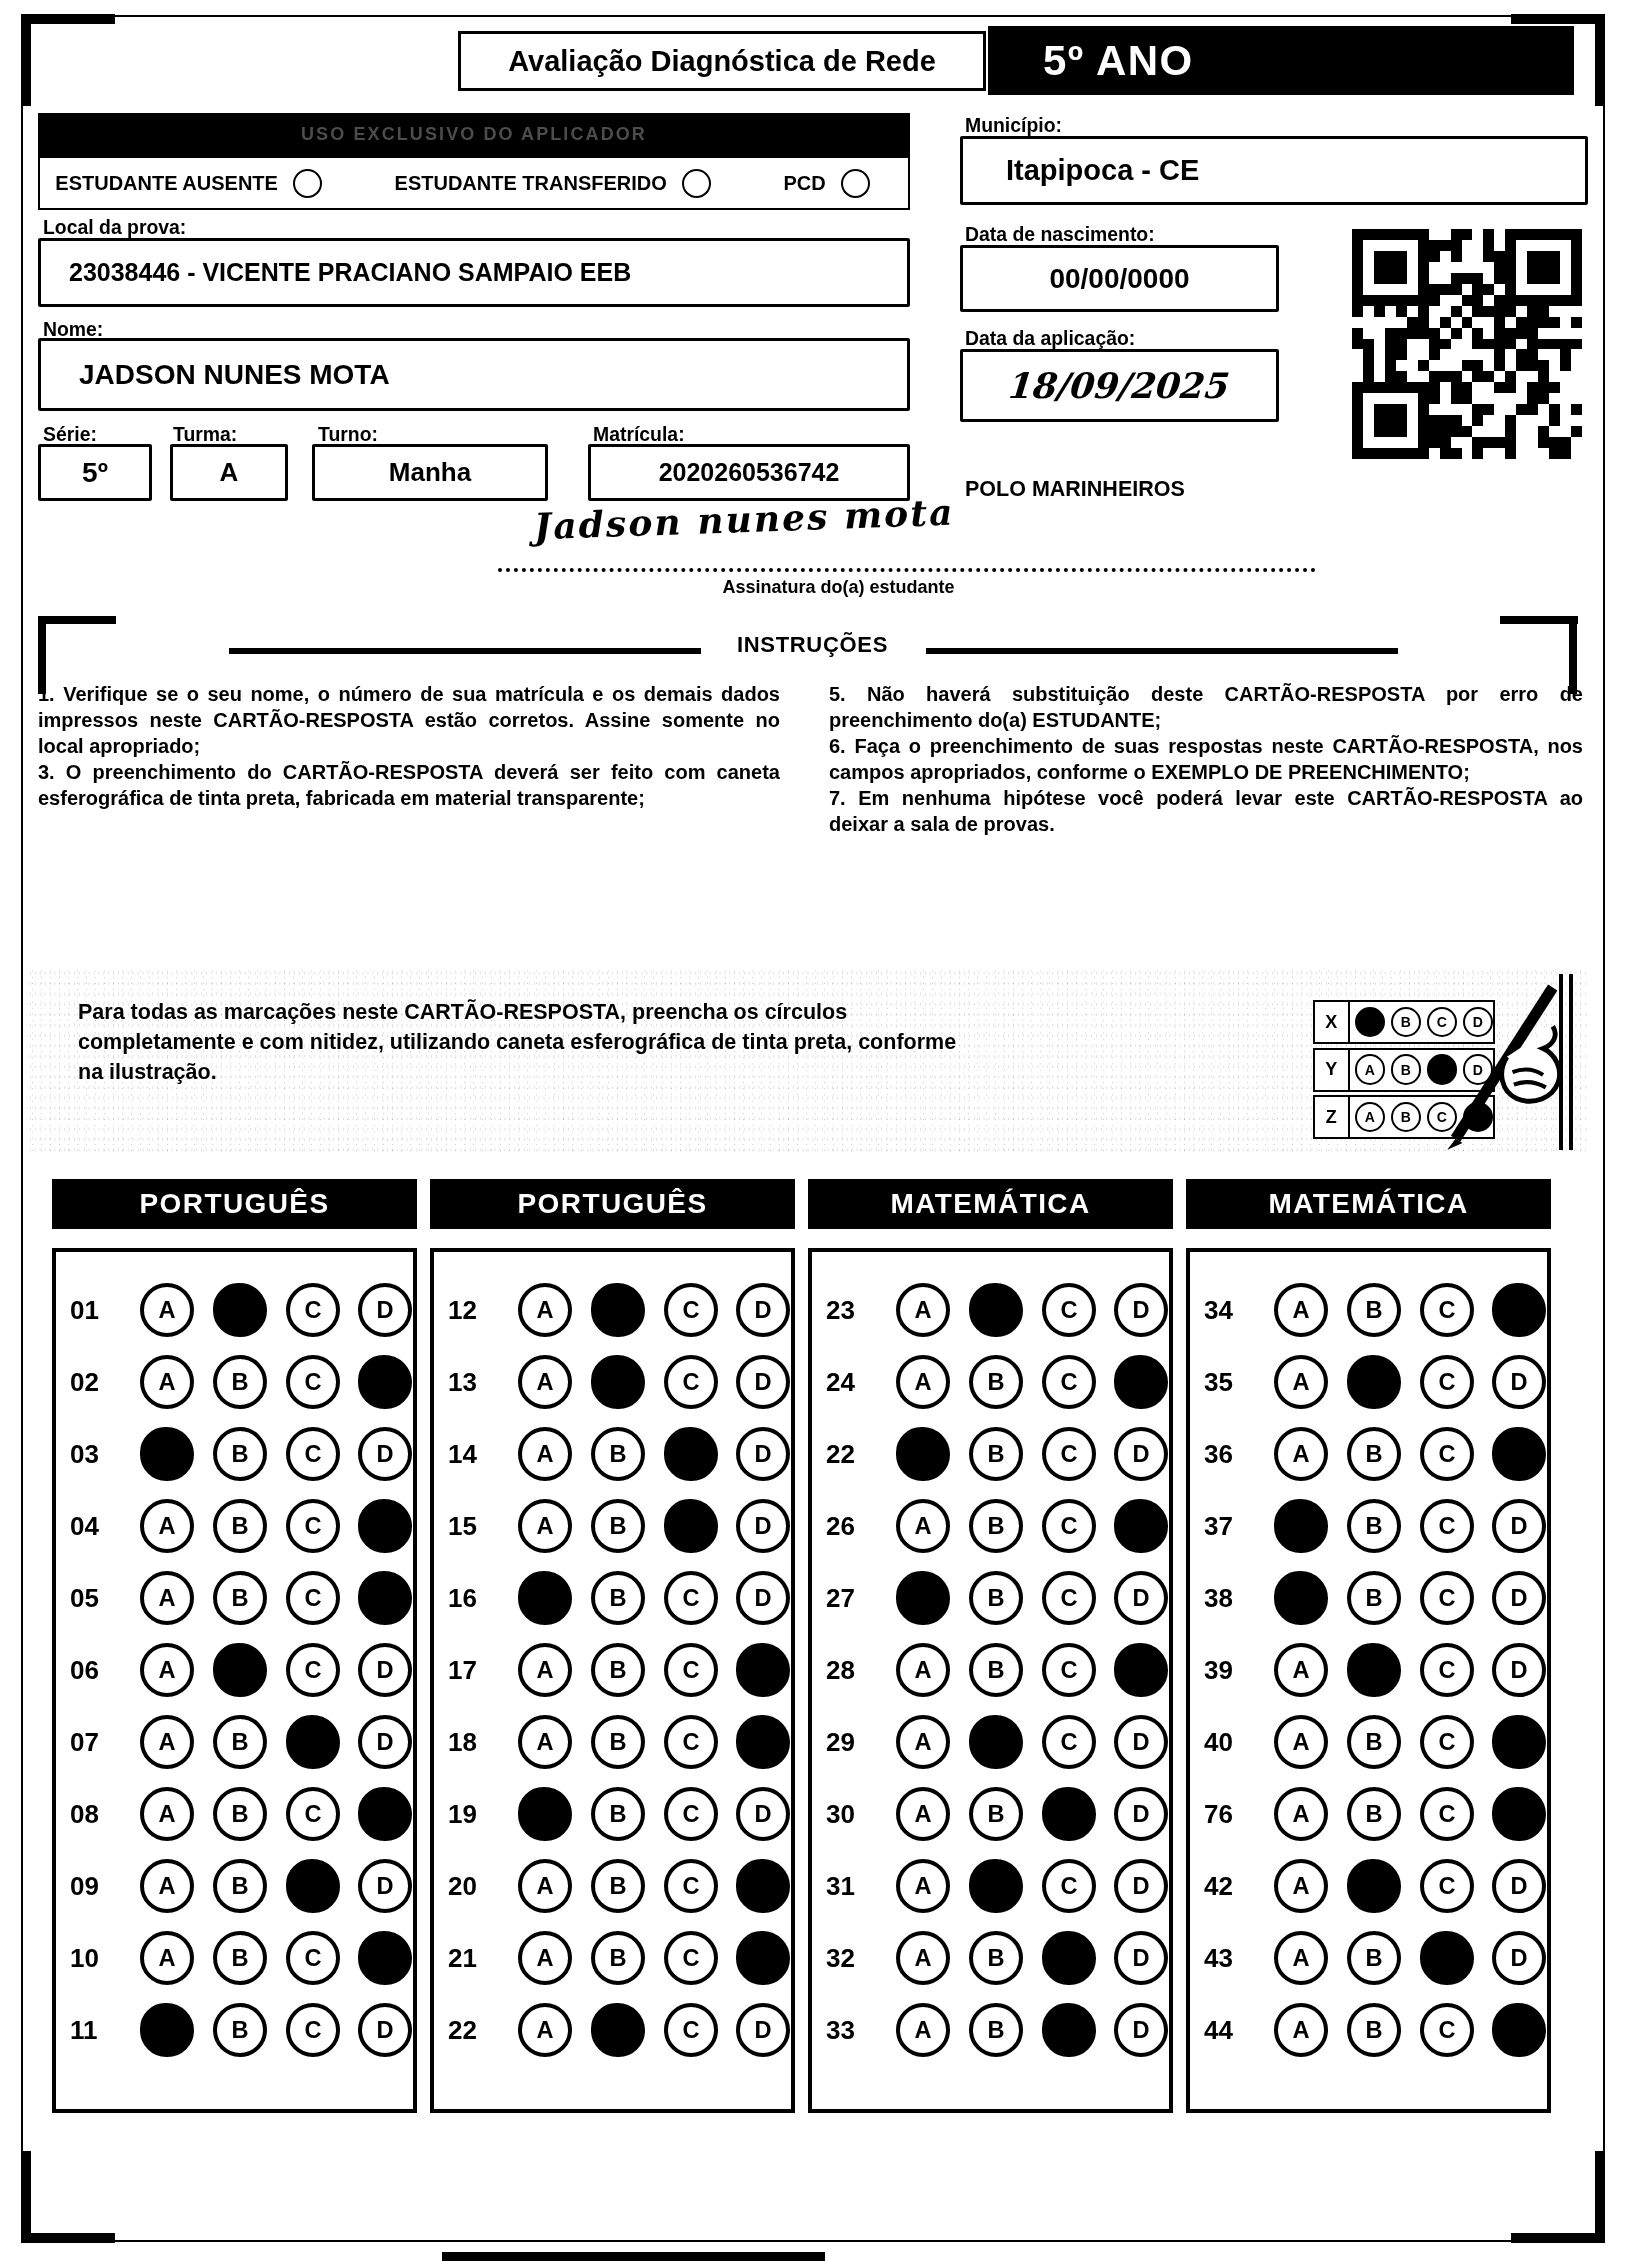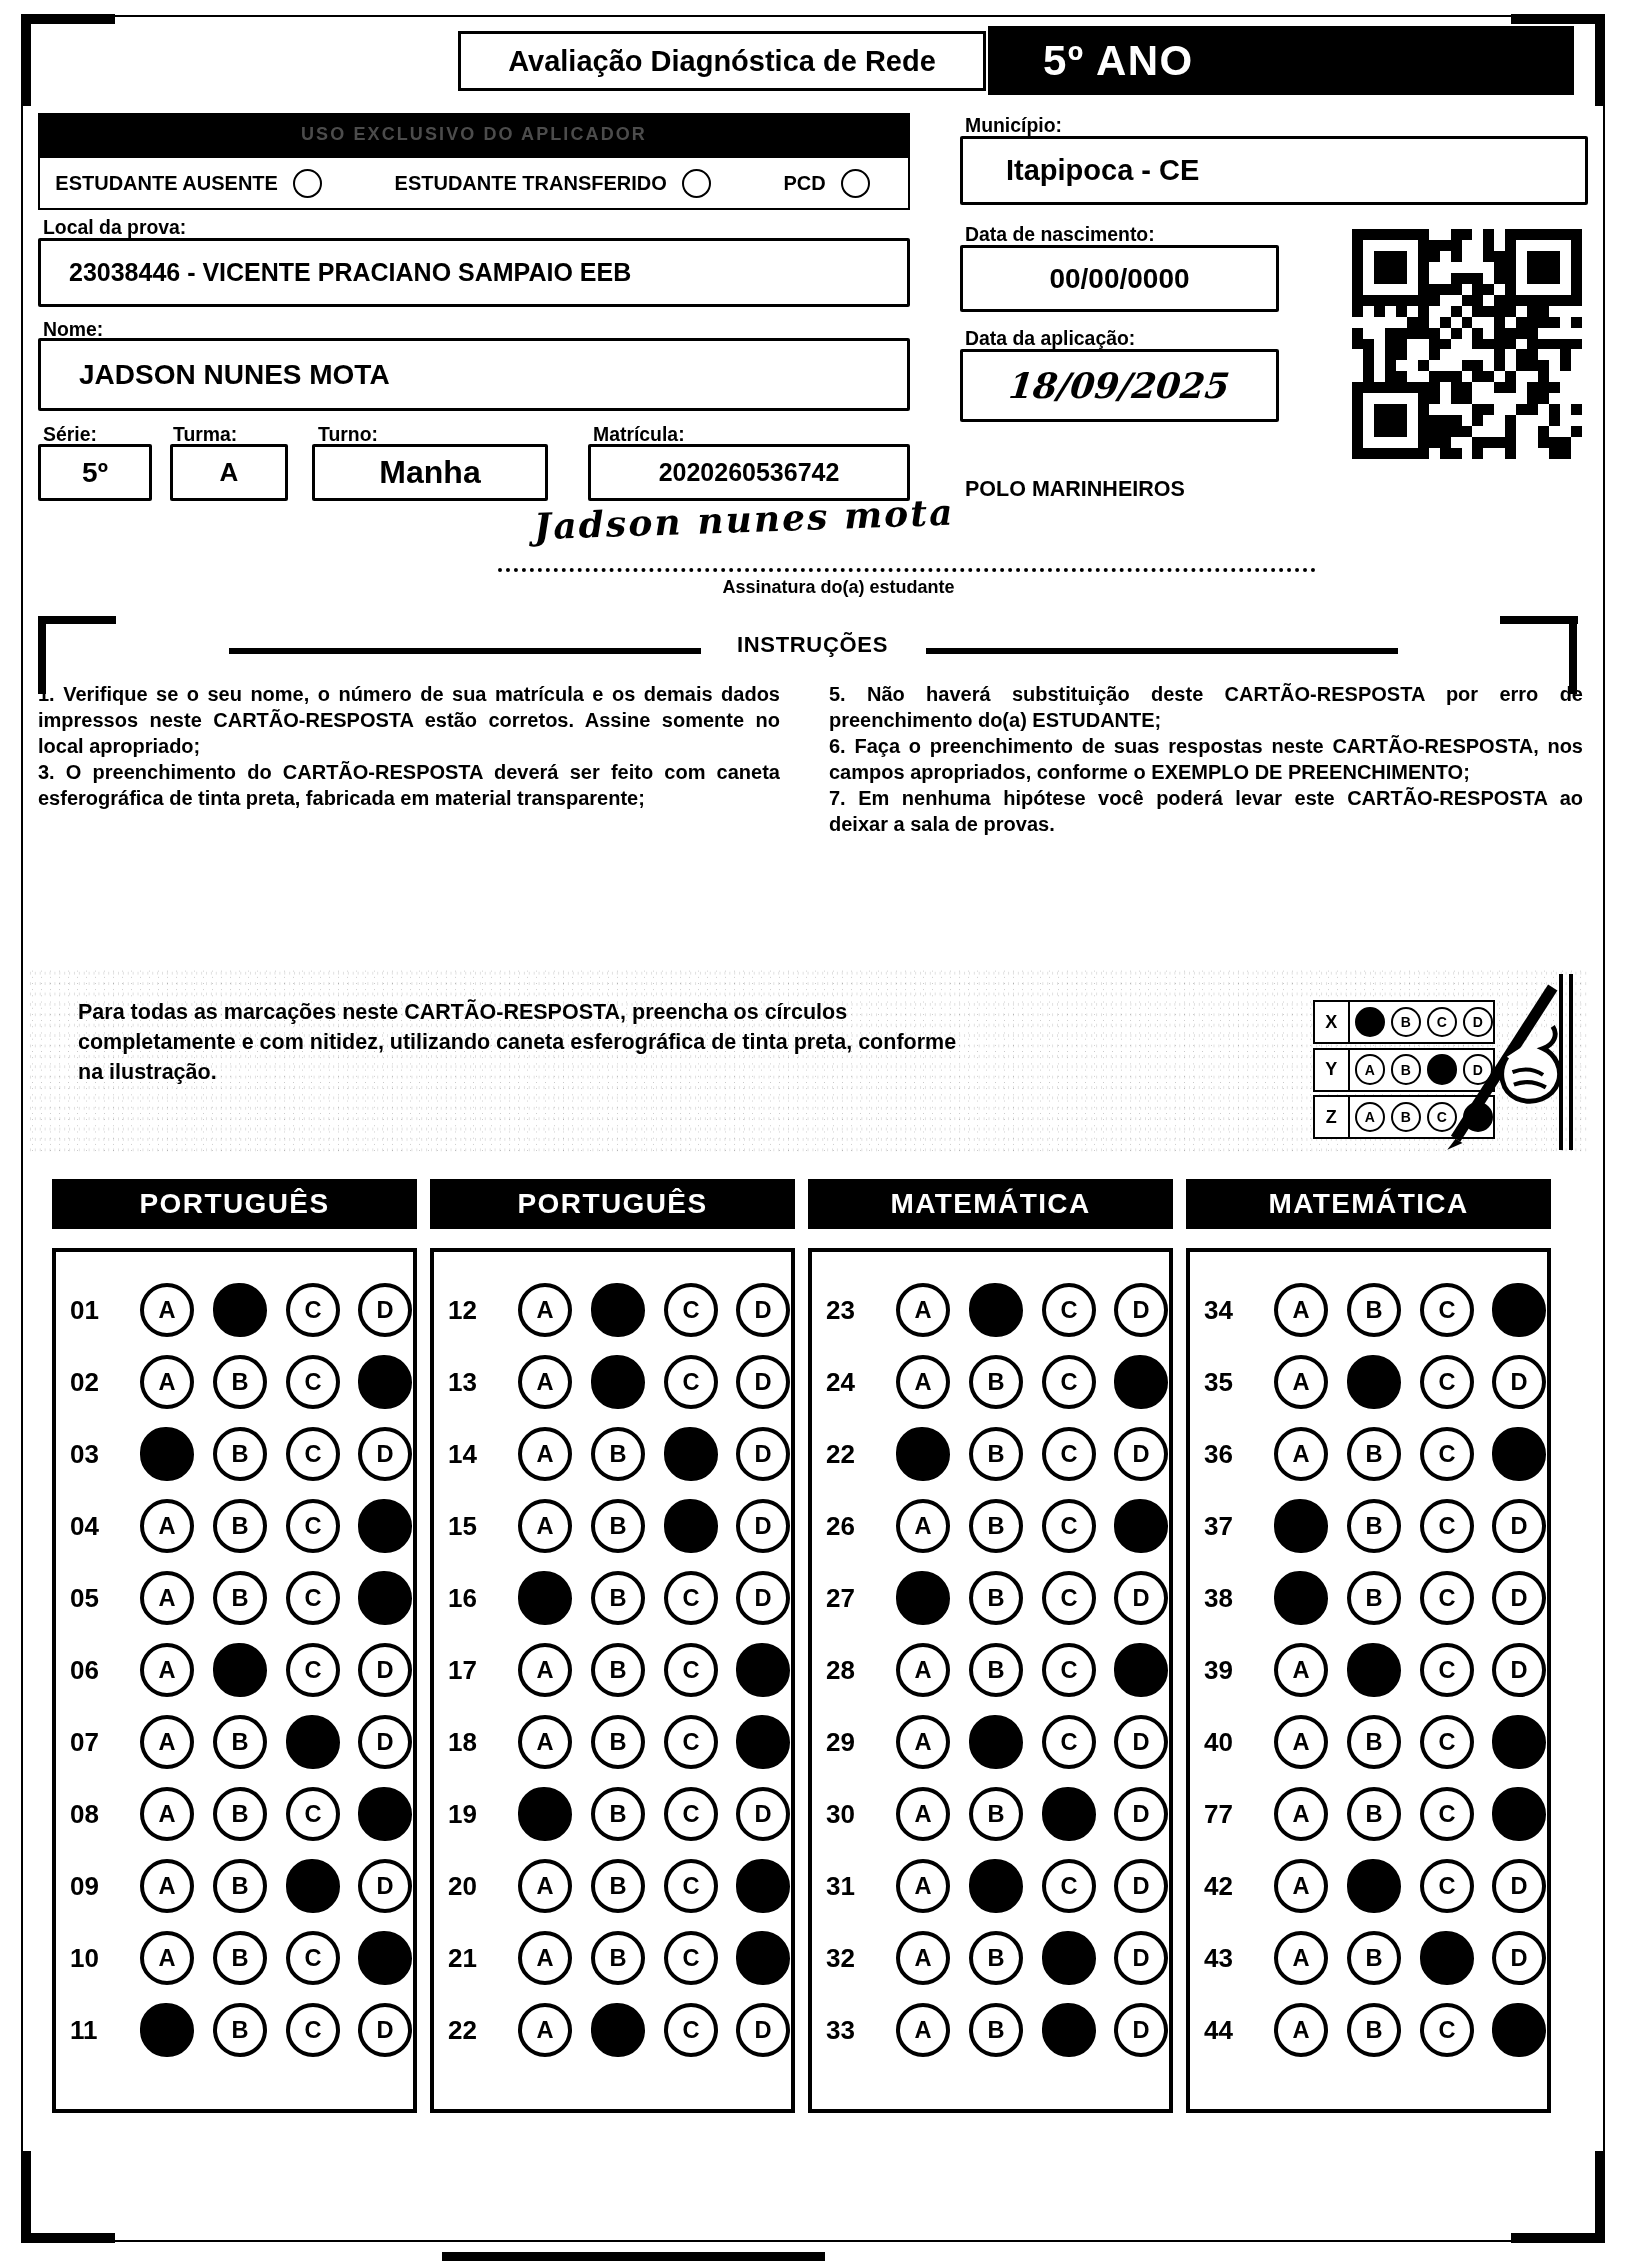--- a/index.html
+++ b/index.html
@@ -135,21 +135,21 @@
   <div class="flabel" style="left:43px;top:423px;">Série:</div>
   <div class="fbox" style="left:38px;top:444px;width:114px;height:57px;justify-content:center;">
     <span class="fval" style="font-size:28px;">5º</span>
   </div>
   <div class="flabel" style="left:173px;top:423px;">Turma:</div>
   <div class="fbox" style="left:170px;top:444px;width:118px;height:57px;justify-content:center;">
     <span class="fval" style="font-size:26px;">A</span>
   </div>
   <div class="flabel" style="left:318px;top:423px;">Turno:</div>
   <div class="fbox" style="left:312px;top:444px;width:236px;height:57px;justify-content:center;">
-    <span class="fval" style="font-size:32px;">Manha</span>
+    <span class="fval" style="font-size:26px;">Manha</span>
   </div>
   <div class="flabel" style="left:593px;top:423px;">Matrícula:</div>
   <div class="fbox" style="left:588px;top:444px;width:322px;height:57px;justify-content:center;">
     <span class="fval" style="font-size:25px;">2020260536742</span>
   </div>
 
   <div class="flabel" style="left:965px;top:114px;">Município:</div>
   <div class="fbox" style="left:960px;top:136px;width:628px;height:69px;">
     <span class="fval" style="font-size:29px;padding-left:43px;">Itapipoca - CE</span>
   </div>
@@ -962,21 +962,21 @@
             <span class="bubble opt-3">D</span>
           </div>
           <div class="ans-row">
             <span class="q-num">40</span>
             <span class="bubble opt-0">A</span>
             <span class="bubble opt-1">B</span>
             <span class="bubble opt-2">C</span>
             <span class="bubble opt-3 filled"></span>
           </div>
           <div class="ans-row">
-            <span class="q-num">77</span>
+            <span class="q-num">76</span>
             <span class="bubble opt-0">A</span>
             <span class="bubble opt-1">B</span>
             <span class="bubble opt-2">C</span>
             <span class="bubble opt-3 filled"></span>
           </div>
           <div class="ans-row">
             <span class="q-num">42</span>
             <span class="bubble opt-0">A</span>
             <span class="bubble opt-1 filled"></span>
             <span class="bubble opt-2">C</span>

